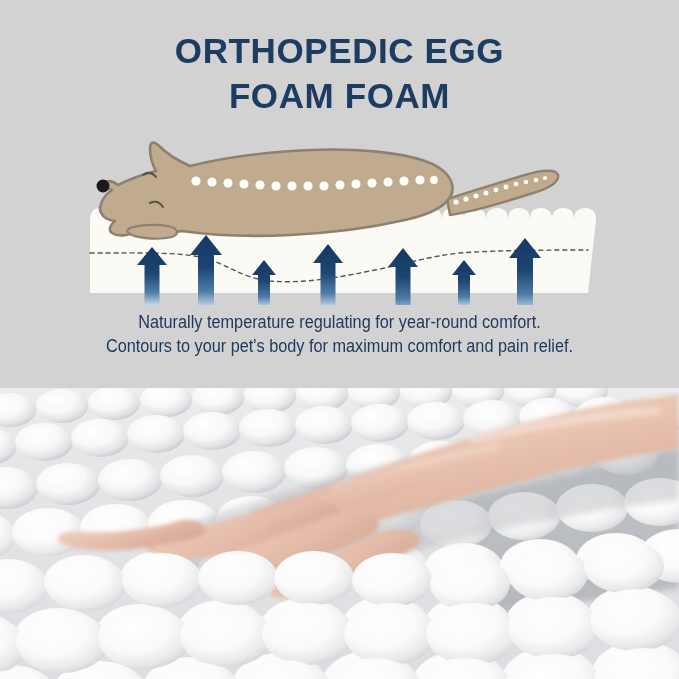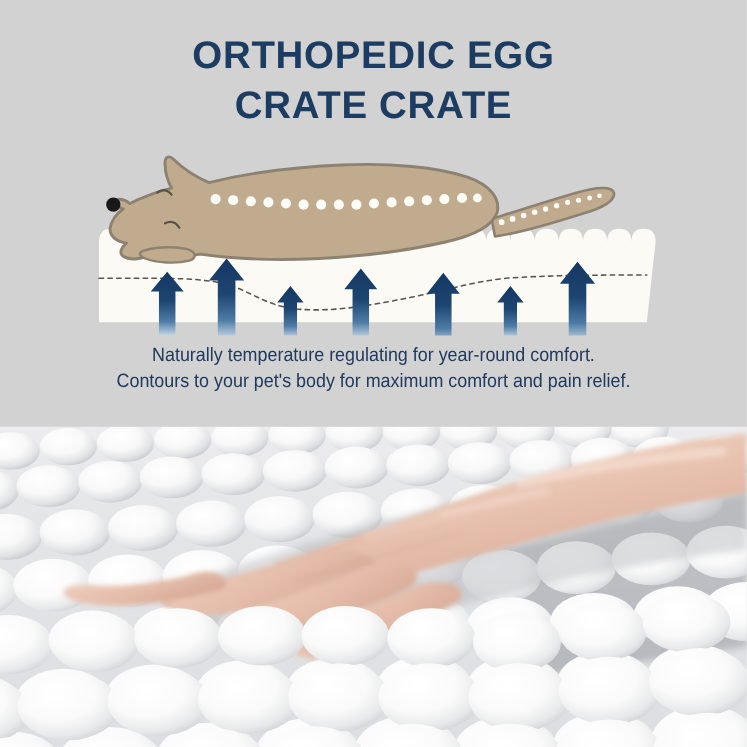--- a/index.html
+++ b/index.html
@@ -82,21 +82,21 @@
 </style>
 </head>
 <body>
 
 <div id="page">
 
   <div id="info-panel">
 
     <div id="title">
       <span class="tline">ORTHOPEDIC EGG</span>
-      <span class="tline">CRATE CRATE</span>
+      <span class="tline">FOAM FOAM</span>
     </div>
 
     <svg id="illustration" viewBox="0 0 679 185">
       <defs>
         <linearGradient id="arrowGrad" x1="0" y1="0" x2="0" y2="1">
           <stop offset="0%" stop-color="#153863"></stop>
           <stop offset="45%" stop-color="#1d4571"></stop>
           <stop offset="78%" stop-color="#4e7ca6"></stop>
           <stop offset="100%" stop-color="#c3d6e4"></stop>
         </linearGradient>

